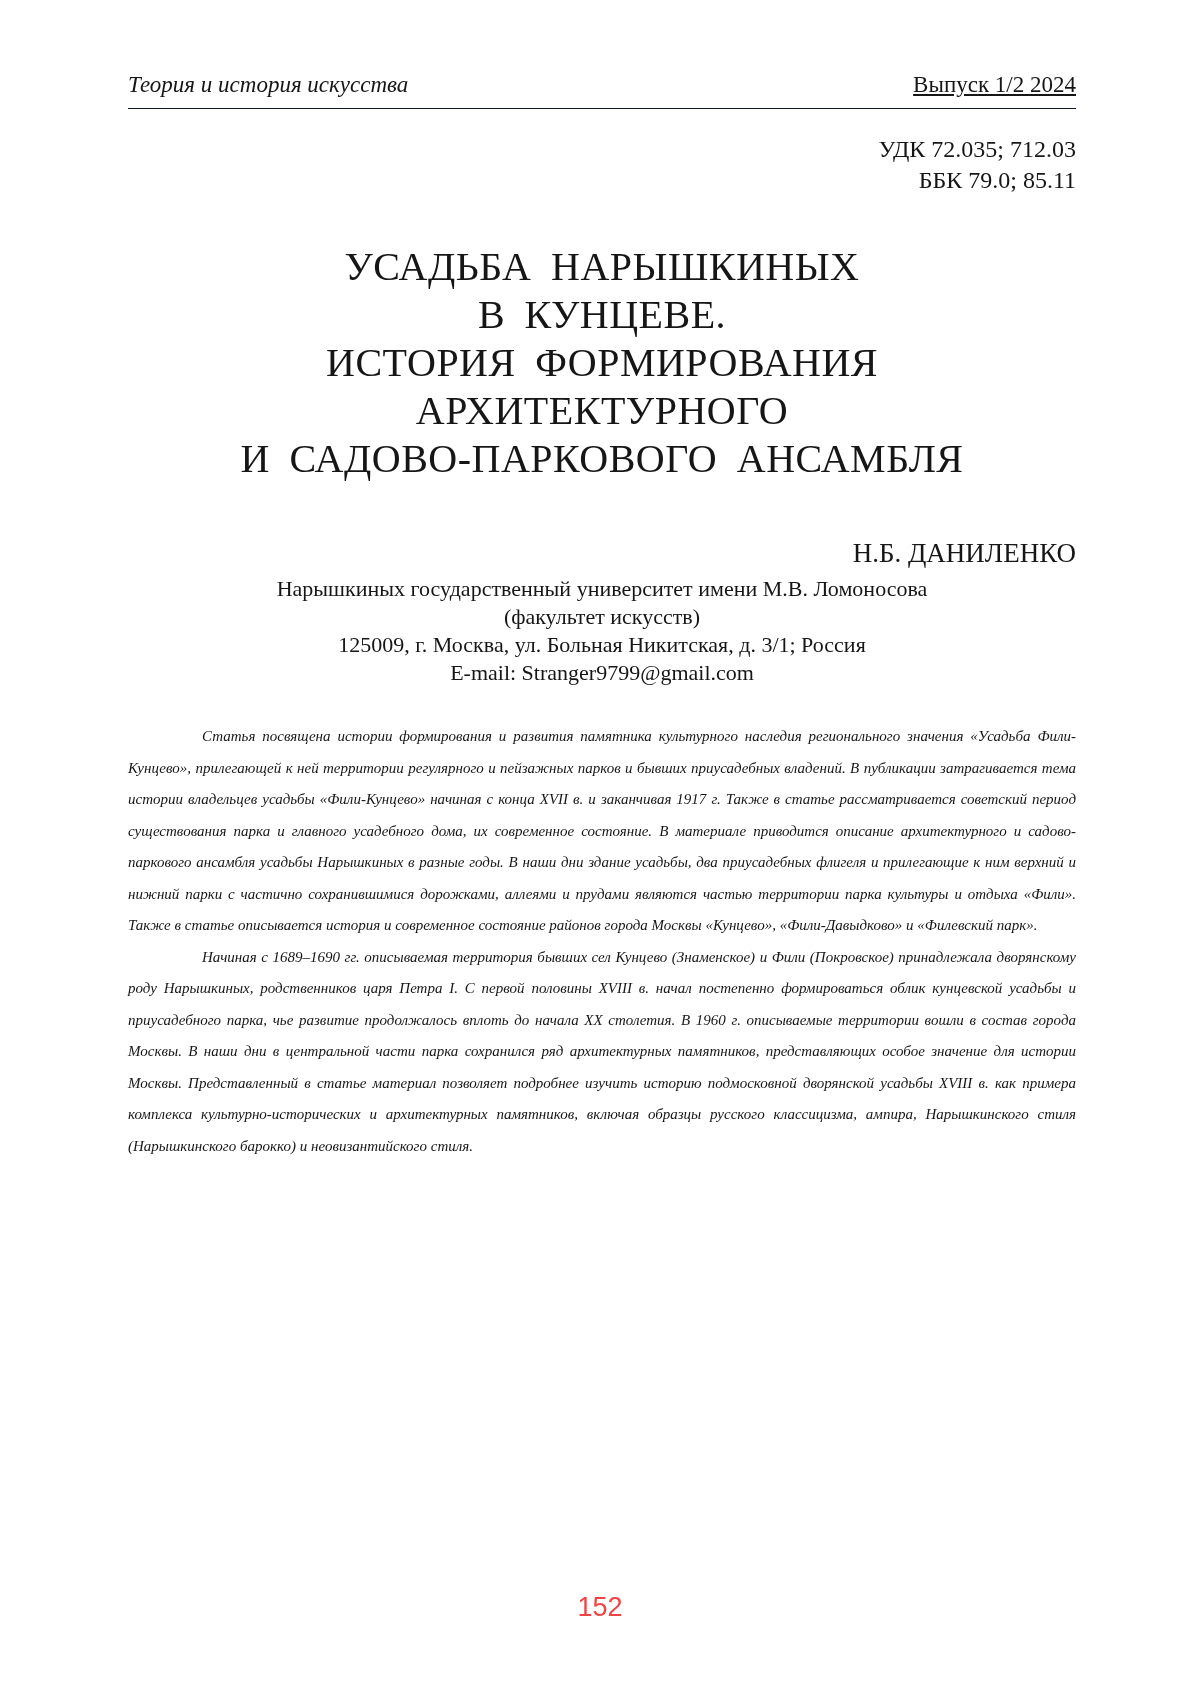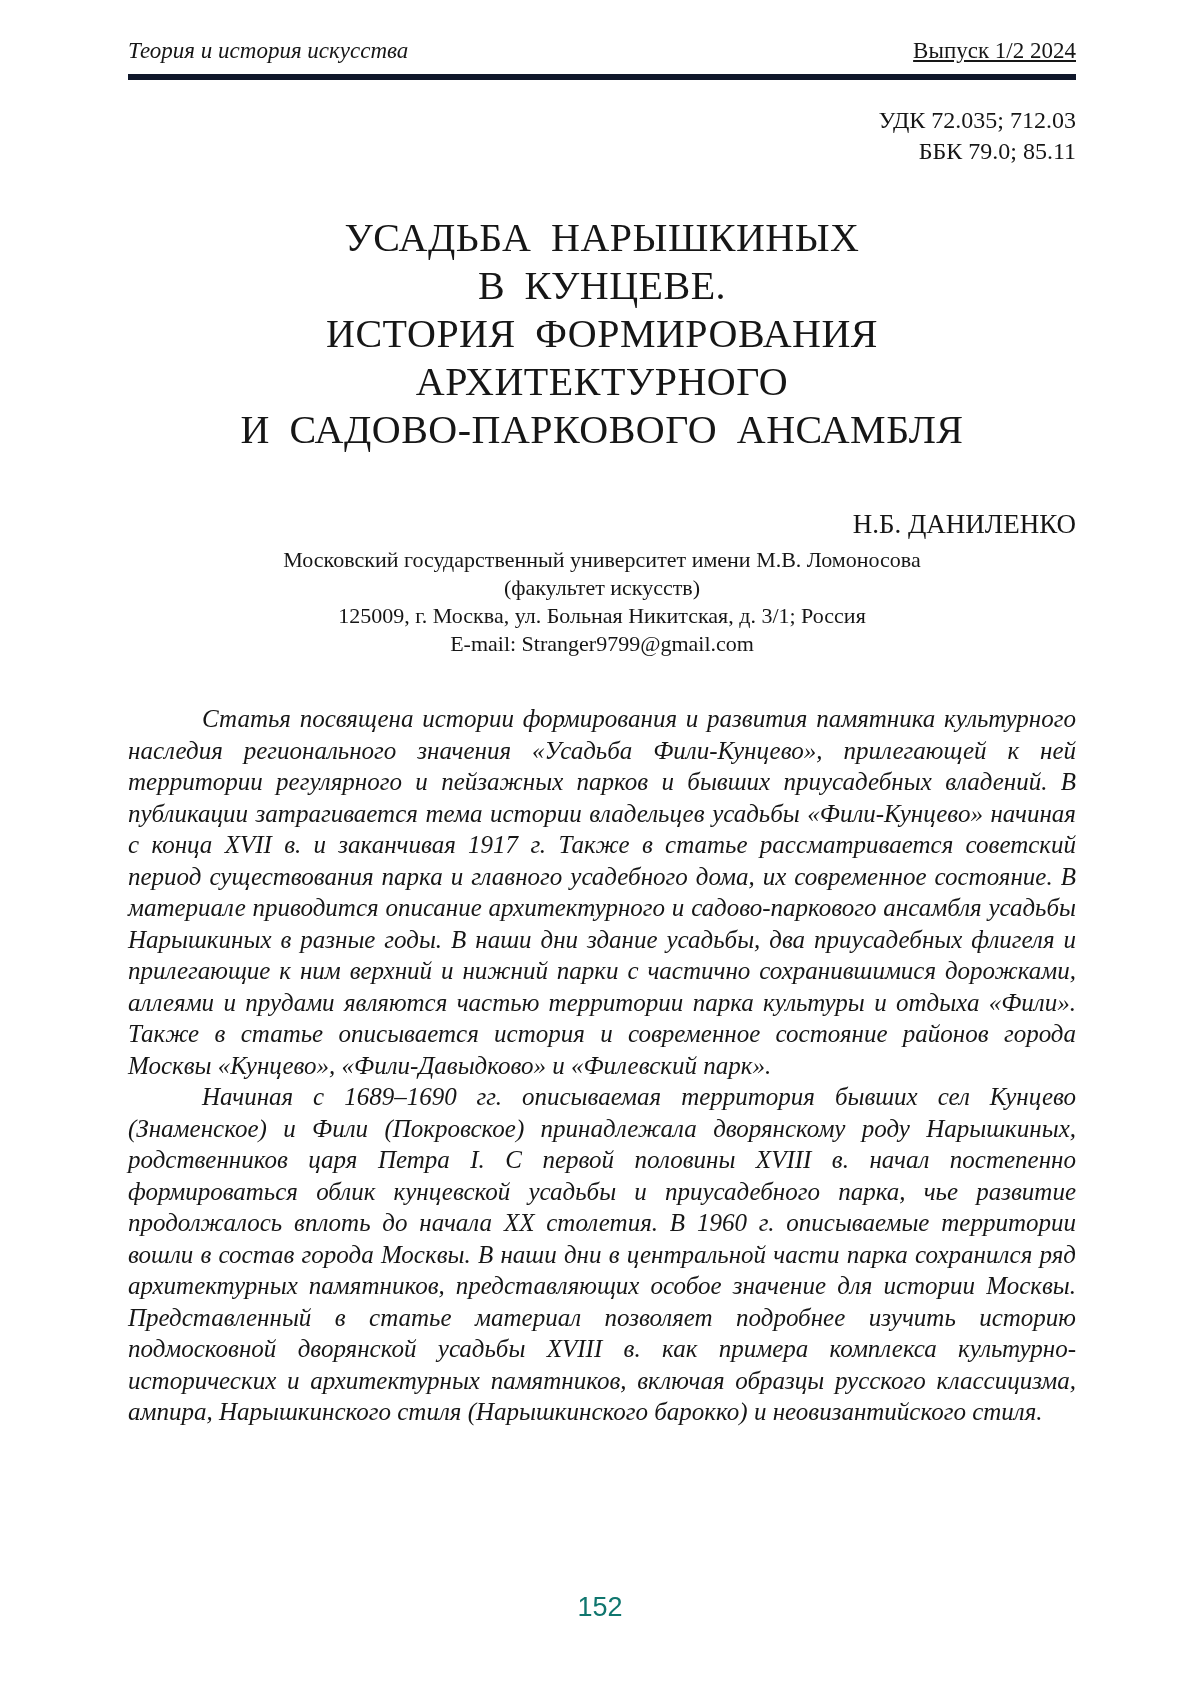--- a/index.html
+++ b/index.html
@@ -18,23 +18,23 @@
     box-sizing: border-box;
   }
   .content {
     margin: 0 124px 0 128px;
   }
   
   .running-head {
     display: flex;
     justify-content: space-between;
     align-items: baseline;
-    padding-top: 38px;
+    padding-top: 72px;
     padding-bottom: 10px;
-    border-bottom: 6px solid #0f172a;
+    border-bottom: 1px solid #0f172a;
     font-size: 23px;
     line-height: 26px;
     text-align: center;
   }
   .rh-left { font-style: italic; }
   .rh-right { font-style: normal; text-decoration: underline; }
   
   .codes {
     margin-top: 25px;
     font-size: 24px;
@@ -60,41 +60,41 @@
     line-height: 34px;
   }
   .affiliation {
     margin-top: 5px;
     text-align: center;
     font-size: 22px;
     line-height: 28px;
   }
   
   .abstract {
-    margin-top: 45px;
+    margin-top: 34px;
     font-style: italic;
-    font-size: 25px;
+    font-size: 15px;
     line-height: 31.5px;
     text-align: justify;
   }
   .abstract p {
     margin: 0;
     text-indent: 74px;
   }
   
   .page-number {
     position: absolute;
     top: 1592px;
     left: 0;
     width: 100%;
     text-align: center;
     font-family: "Liberation Sans", "DejaVu Sans", sans-serif;
     font-size: 27px;
     line-height: 30px;
-    color: #0f766e;
+    color: #ef4444;
   }
 </style>
 </head>
 <body>
 
 <div class="page">
   <div class="content">
 
     <header class="running-head">
       <span class="rh-left">Теория и история искусства</span>
@@ -110,21 +110,21 @@
       <span class="title-line">УСАДЬБА НАРЫШКИНЫХ</span>
       <span class="title-line">В КУНЦЕВЕ.</span>
       <span class="title-line">ИСТОРИЯ ФОРМИРОВАНИЯ</span>
       <span class="title-line">АРХИТЕКТУРНОГО</span>
       <span class="title-line">И САДОВО-ПАРКОВОГО АНСАМБЛЯ</span>
     </h1>
 
     <div class="author">Н.Б. ДАНИЛЕНКО</div>
 
     <div class="affiliation">
-      <div>Московский государственный университет имени М.В. Ломоносова</div>
+      <div>Нарышкиных государственный университет имени М.В. Ломоносова</div>
       <div>(факультет искусств)</div>
       <div>125009, г. Москва, ул. Больная Никитская, д. 3/1; Россия</div>
       <div>E-mail: Stranger9799@gmail.com</div>
     </div>
 
     <div class="abstract">
       <p>Статья посвящена истории формирования и развития памятника культурного наследия регионального значения «Усадьба Фили-Кунцево», прилегающей к ней территории регулярного и пейзажных парков и бывших приусадебных владений. В публикации затрагивается тема истории владельцев усадьбы «Фили-Кунцево» начиная с конца XVII в. и заканчивая 1917 г. Также в статье рассматривается советский период существования парка и главного усадебного дома, их современное состояние. В материале приводится описание архитектурного и садово-паркового ансамбля усадьбы Нарышкиных в разные годы. В наши дни здание усадьбы, два приусадебных флигеля и прилегающие к ним верхний и нижний парки с частично сохранившимися дорожками, аллеями и прудами являются частью территории парка культуры и отдыха «Фили». Также в статье описывается история и современное состояние районов города Москвы «Кунцево», «Фили-Давыдково» и «Филевский парк».</p>
       <p>Начиная с 1689–1690 гг. описываемая территория бывших сел Кунцево (Знаменское) и Фили (Покровское) принадлежала дворянскому роду Нарышкиных, родственников царя Петра I. С первой половины XVIII в. начал постепенно формироваться облик кунцевской усадьбы и приусадебного парка, чье развитие продолжалось вплоть до начала XX столетия. В 1960 г. описываемые территории вошли в состав города Москвы. В наши дни в центральной части парка сохранился ряд архитектурных памятников, представляющих особое значение для истории Москвы. Представленный в статье материал позволяет подробнее изучить историю подмосковной дворянской усадьбы XVIII в. как примера комплекса культурно-исторических и архитектурных памятников, включая образцы русского классицизма, ампира, Нарышкинского стиля (Нарышкинского барокко) и неовизантийского стиля.</p>
     </div>
 

